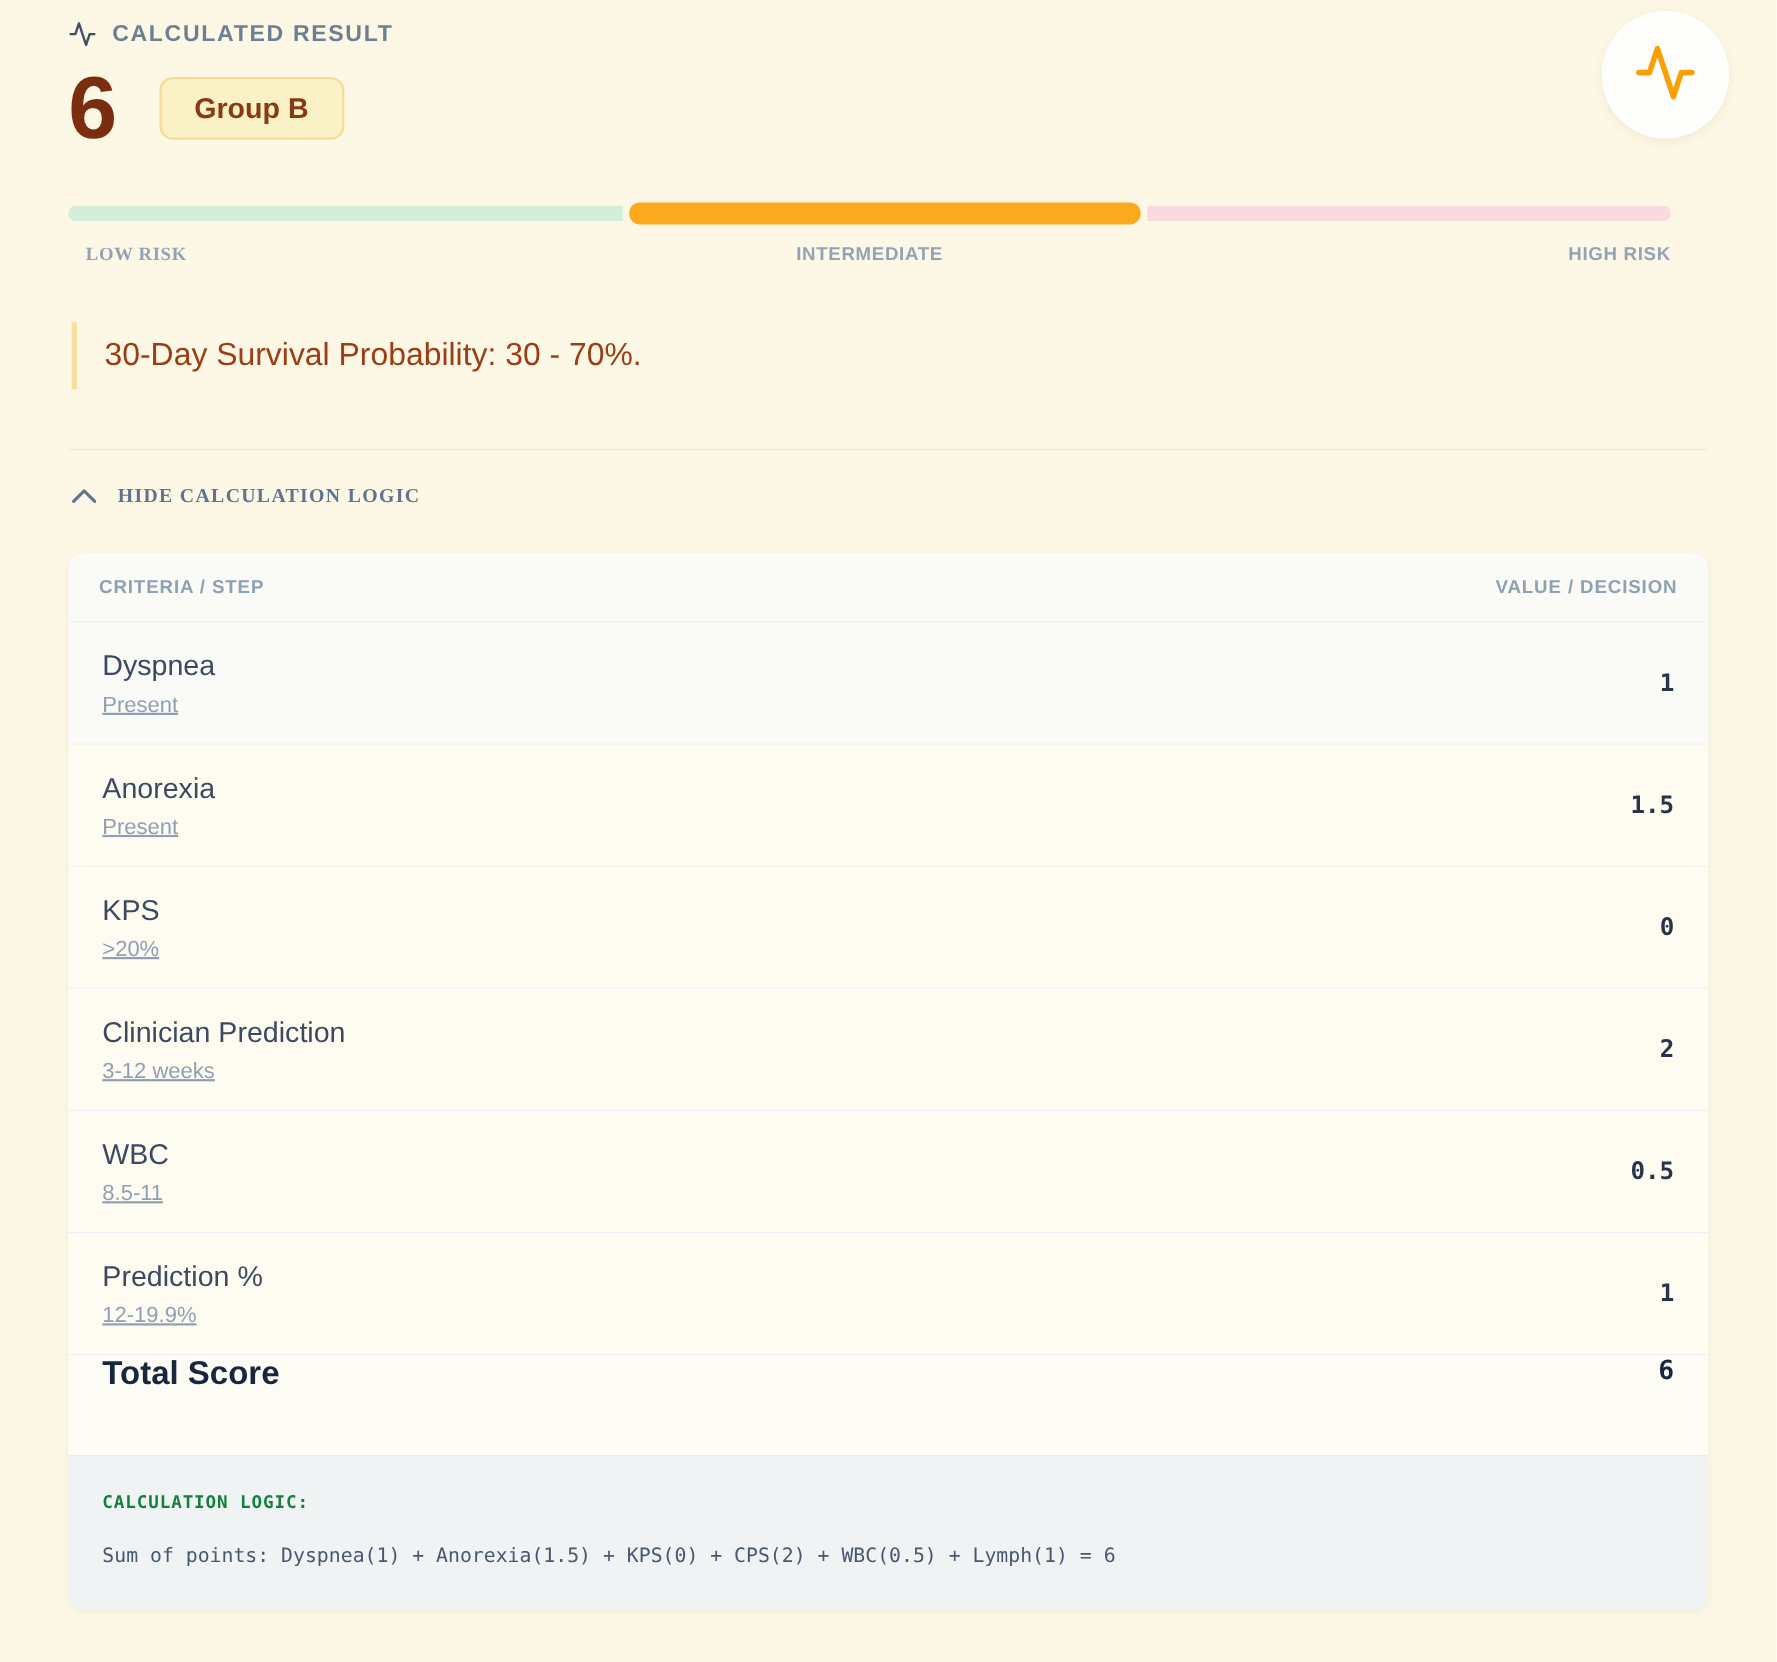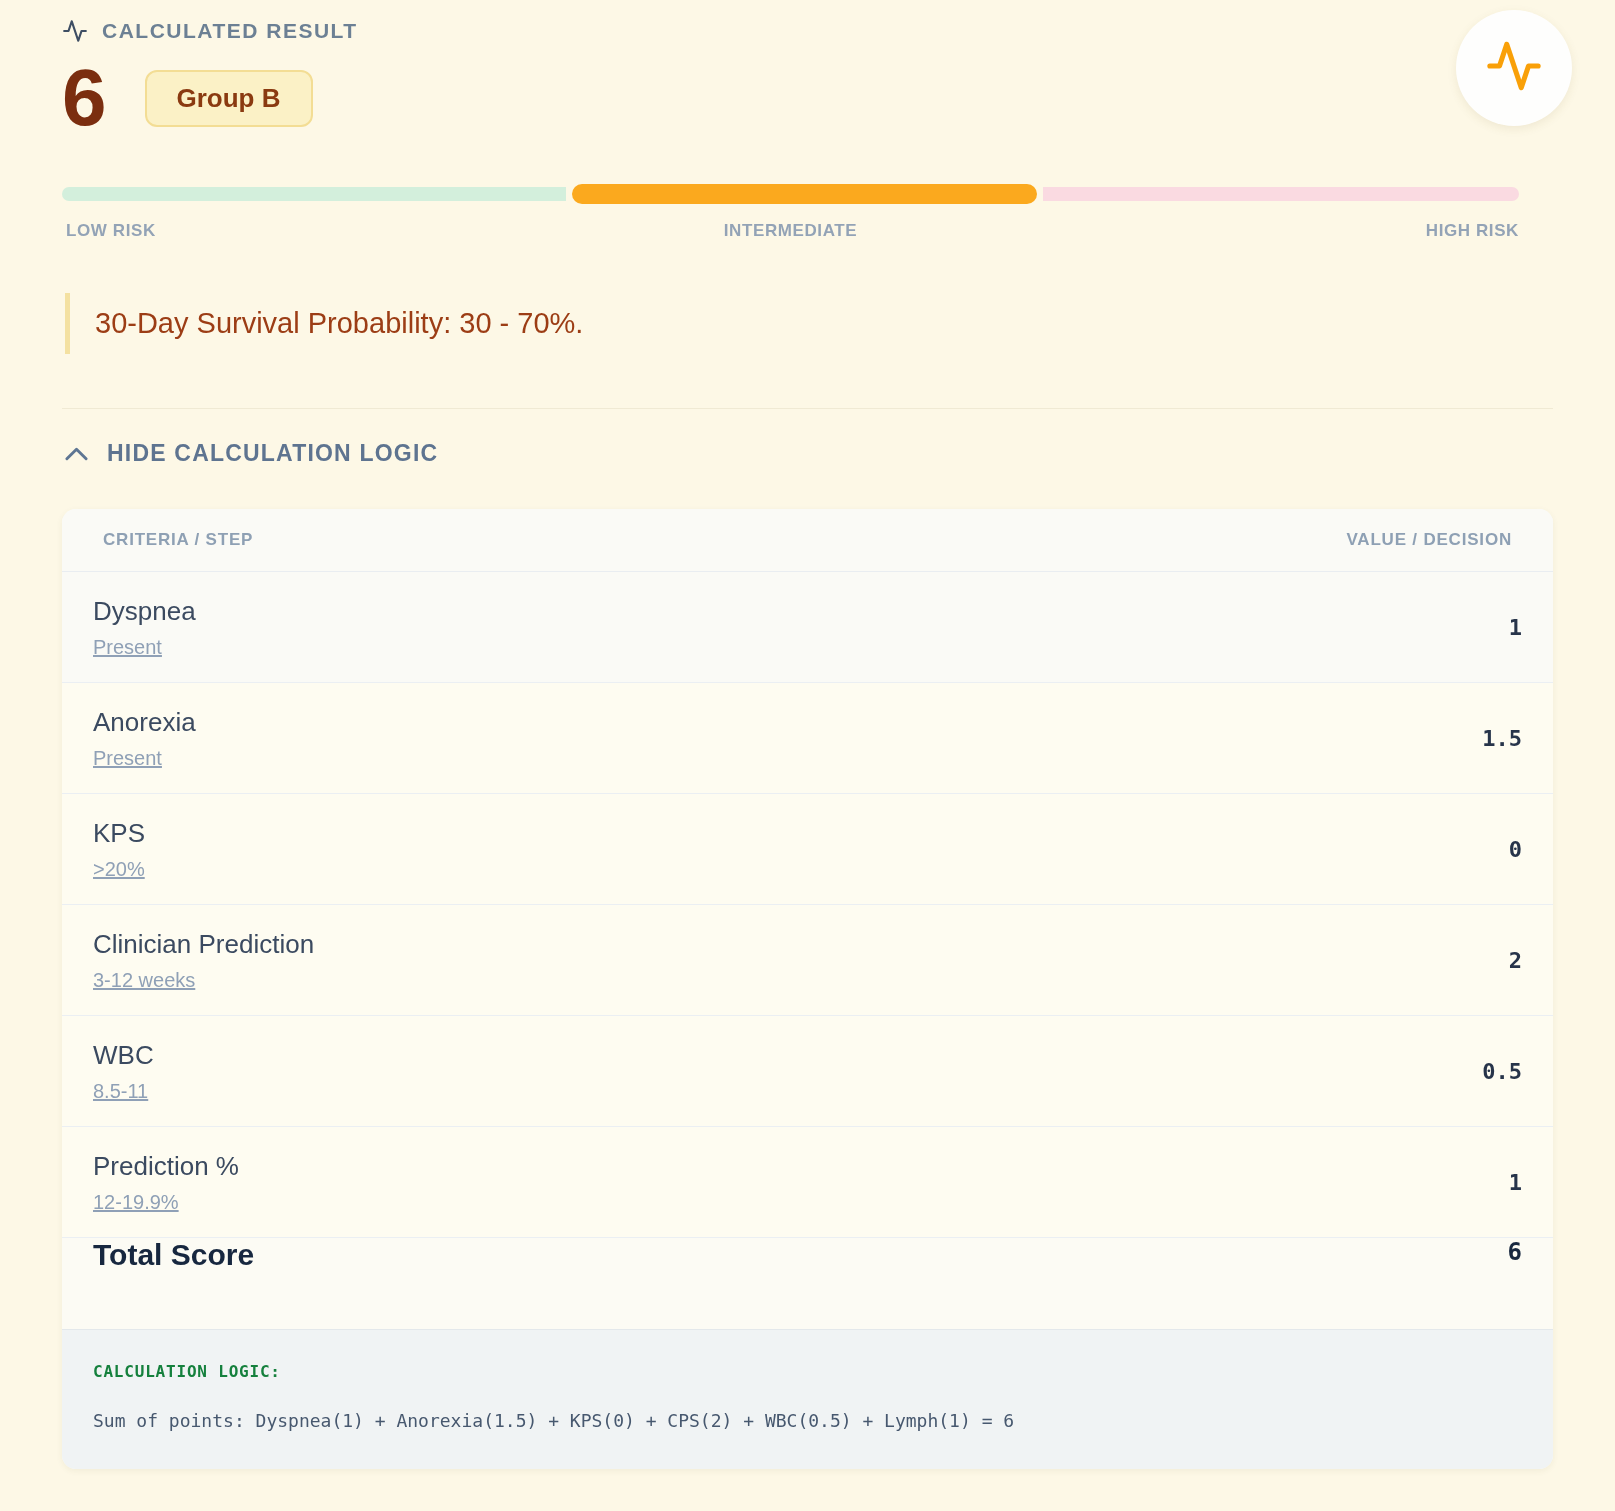--- a/index.html
+++ b/index.html
@@ -42,48 +42,48 @@
   .track { display: flex; align-items: center; gap: 6px; height: 20px; }
   .seg { height: 14px; }
   .seg-low   { flex: 0 0 34.6%; background: var(--risk_green); border-radius: 999px 0 0 999px; }
   .seg-mid   { flex: 1 1 auto;  background: var(--risk_orange); border-radius: 999px; height: 20px; }
   .seg-high  { flex: 0 0 32.7%; background: var(--risk_pink); border-radius: 0 999px 999px 0; }
   .meter-labels { position: relative; margin-top: 17px; height: 22px; }
   .meter-label {
     font-size: 17px; font-weight: bold; color: #93A3B6; letter-spacing: 0.6px;
     position: absolute; top: 0; white-space: nowrap;
   }
-  .ml-left { left: 4px; }
+  .ml-left { left: 16px; font-family: Liberation Serif, serif; }
   .ml-center { left: 50%; transform: translateX(-50%); }
   .ml-right { right: 0; }
 
   
   .callout {
     margin-top: 50px; margin-left: 3px;
     border-left: 5px solid var(--callout_border);
     padding: 14px 0 14px 25px;
   }
   .callout-text { font-size: 29px; color: var(--callout_text); }
 
   
   .divider { margin-top: 54px; border-top: 1px solid #F0EAD4; }
   .toggle { margin-top: 31px; display: flex; align-items: center; gap: 19px; cursor: pointer; }
   .toggle .chev { color: #5E7693; display: inline-flex; margin-left: 3px; }
   .toggle-label {
-    font-size: 23px; font-weight: bold; color: #5E7490; letter-spacing: 1.2px;
+    font-size: 18px; font-weight: bold; color: #5E7490; letter-spacing: 1.2px; font-family: Liberation Serif, serif;
   }
 
   
   .card {
     margin-top: 42px; border-radius: 14px; overflow: hidden;
     background: #FBFBF6; box-shadow: 0 2px 6px rgba(90,80,40,0.07);
   }
   .card-head {
     display: flex; justify-content: space-between; align-items: center;
-    padding: 21px 41px; background: #FAFAF6;
+    padding: 21px 28px; background: #FAFAF6;
     border-bottom: 1px solid #E9EDF1;
   }
   .col-label {
     font-size: 17px; font-weight: bold; color: #8EA0B4; letter-spacing: 0.8px;
   }
   .row {
     display: flex; justify-content: space-between; align-items: center;
     height: 111px; padding: 0 31px;
     background: #FEFCF1; border-bottom: 1px solid #EBEFF3;
   }

